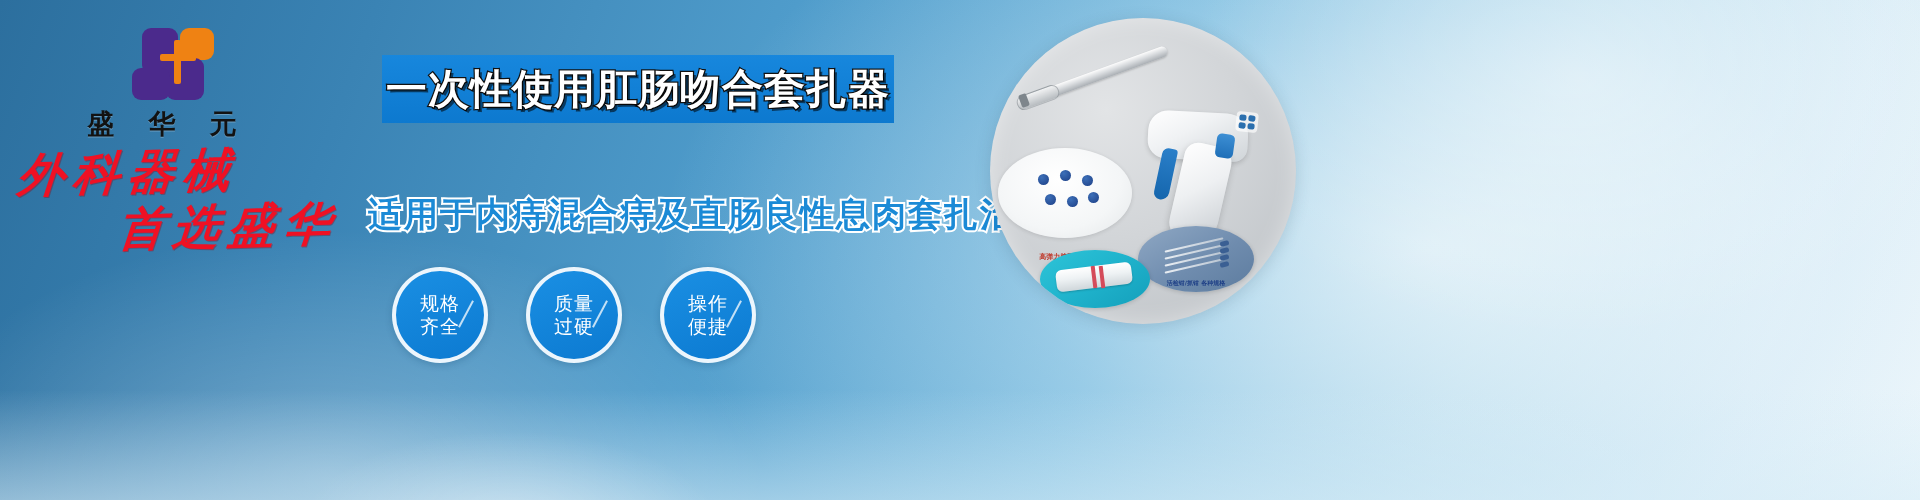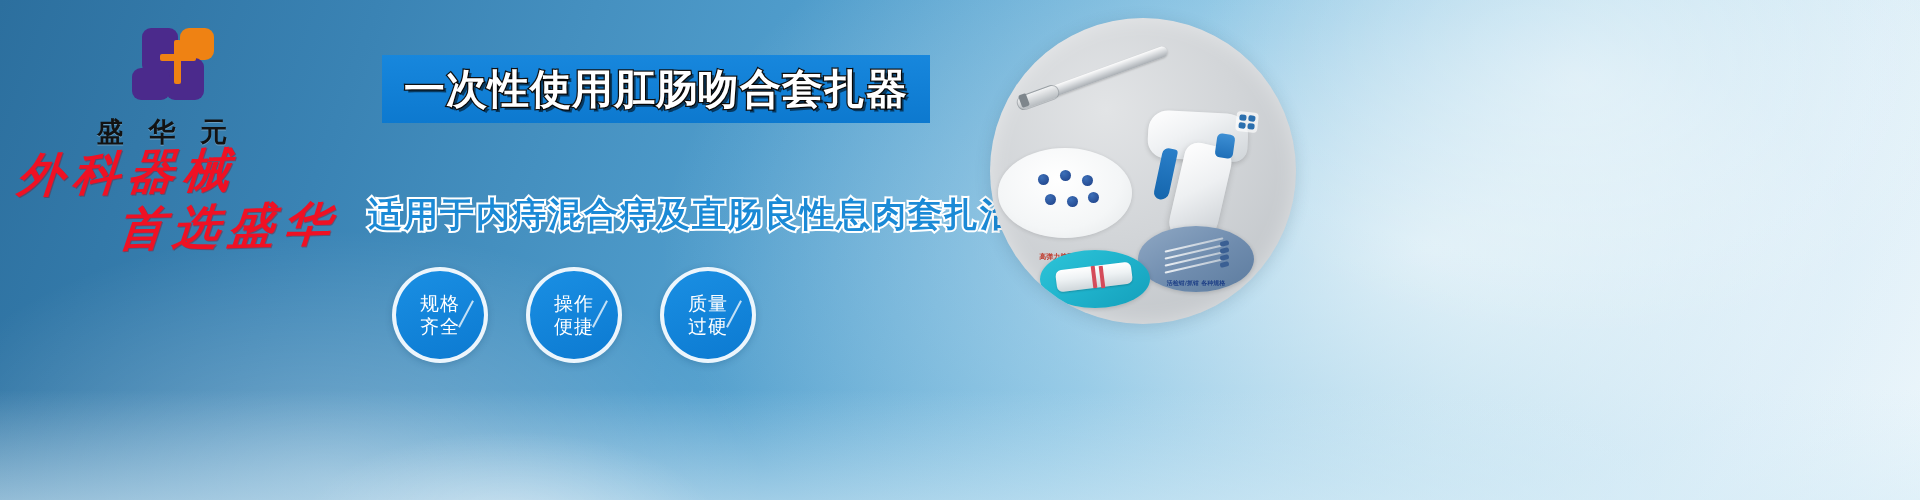--- a/index.html
+++ b/index.html
@@ -41,22 +41,22 @@
   #logo { position:absolute; left:72px; top:24px; width:180px; text-align:center; }
   .logo-mark { position:relative; width:88px; height:76px; margin:0 auto; }
   .lm { position:absolute; border-radius:9px; }
   .lm-a { left:24px;  top:4px;  width:36px; height:46px; background:#4b2a8c; }
   .lm-b { left:62px;  top:4px;  width:34px; height:32px; background:#ef8213; }
   .lm-c { left:48px;  top:34px; width:38px; height:42px; background:#4b2a8c; }
   .lm-d { left:14px;  top:44px; width:38px; height:32px; background:#4b2a8c; }
   .lm-cross-v { left:56px; top:16px; width:7px; height:44px; background:#ef8213; border-radius:2px; }
   .lm-cross-h { left:42px; top:30px; width:36px; height:7px;  background:#ef8213; border-radius:2px; }
   .logo-text {
-    margin-top:14px;
-    font-family:Liberation Serif, serif;
+    margin-top:6px;
+    font-family:Liberation Mono, monospace;
     font-size:27px; font-weight:700; letter-spacing:9px;
     color:#121212; text-indent:9px;
     text-shadow:0 1px 0 rgba(255,255,255,.25);
   }
 
   
   #slogan { position:absolute; left:18px; top:146px; width:340px; }
   .cal {
     font-family:"DejaVu Serif","Liberation Serif",serif;
     color:#ef1124;
@@ -67,21 +67,21 @@
     font-style:italic;
     transform:skewX(-6deg) rotate(-1.5deg);
     text-shadow:1px 1px 0 rgba(150,0,10,.35);
     white-space:nowrap;
   }
   .cal-2 { margin-left:100px; margin-top:4px; }
 
   
   #title-band {
     position:absolute; left:382px; top:55px;
-    height:68px; padding:0 22px;
+    height:68px; padding:0 4px;
     background:linear-gradient(to bottom,#1787dd,#0d79cf);
     display:flex; align-items:center;
   }
   #title-text {
     font-family:"DejaVu Sans","Liberation Sans",sans-serif;
     font-size:41px; font-weight:700; color:#ffffff;
     letter-spacing:1px; white-space:nowrap;
     -webkit-text-stroke:2.5px #111;
     paint-order:stroke fill;
     text-shadow:3px 3px 0 rgba(0,0,0,.55);
@@ -288,29 +288,29 @@
     <div class="badge">
       <span class="badge-slash"></span>
       <span class="badge-label">
         <span>规格</span><br>
         <span>齐全</span>
       </span>
     </div>
     <div class="badge">
       <span class="badge-slash"></span>
       <span class="badge-label">
-        <span>操作</span><br>
-        <span>便捷</span>
+        <span>质量</span><br>
+        <span>过硬</span>
       </span>
     </div>
     <div class="badge">
       <span class="badge-slash"></span>
       <span class="badge-label">
-        <span>质量</span><br>
-        <span>过硬</span>
+        <span>操作</span><br>
+        <span>便捷</span>
       </span>
     </div>
   </div>
 
   <div id="photo">
     <div id="photo-ring"></div>
 
     <div class="dev-barrel"></div>
     <div class="dev-tip"></div>
     <div class="dev-tip-band"></div>

